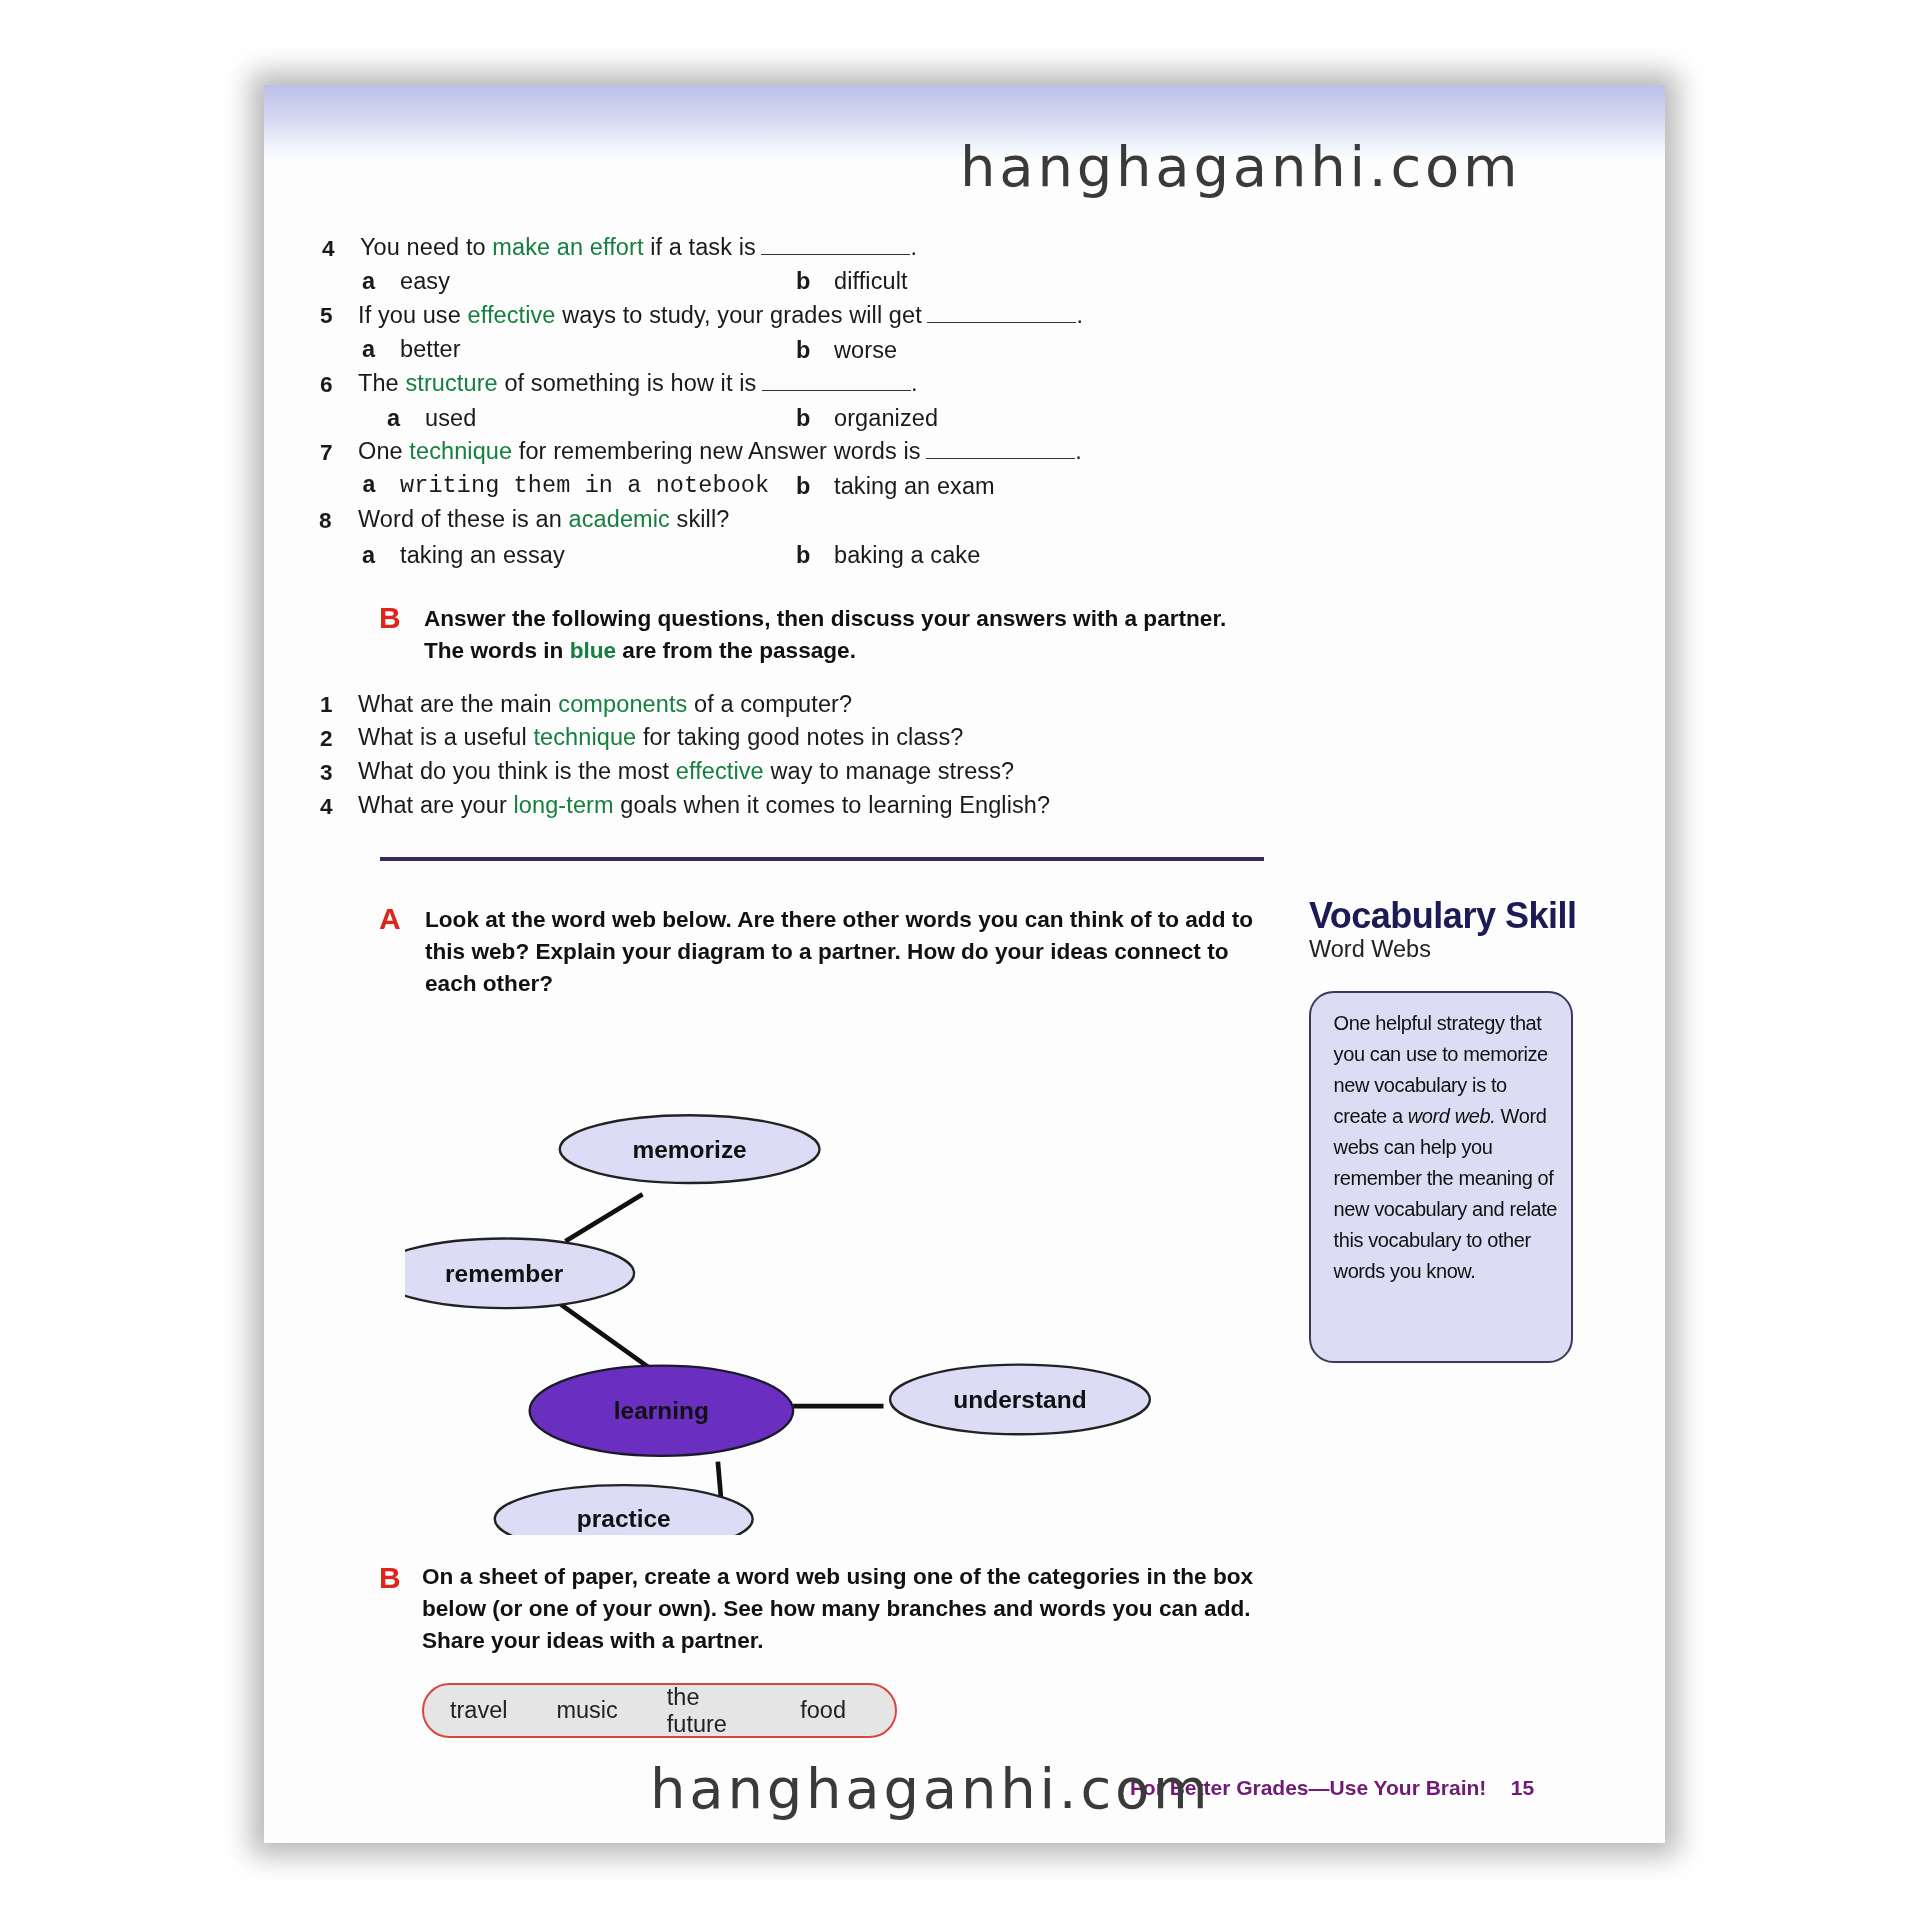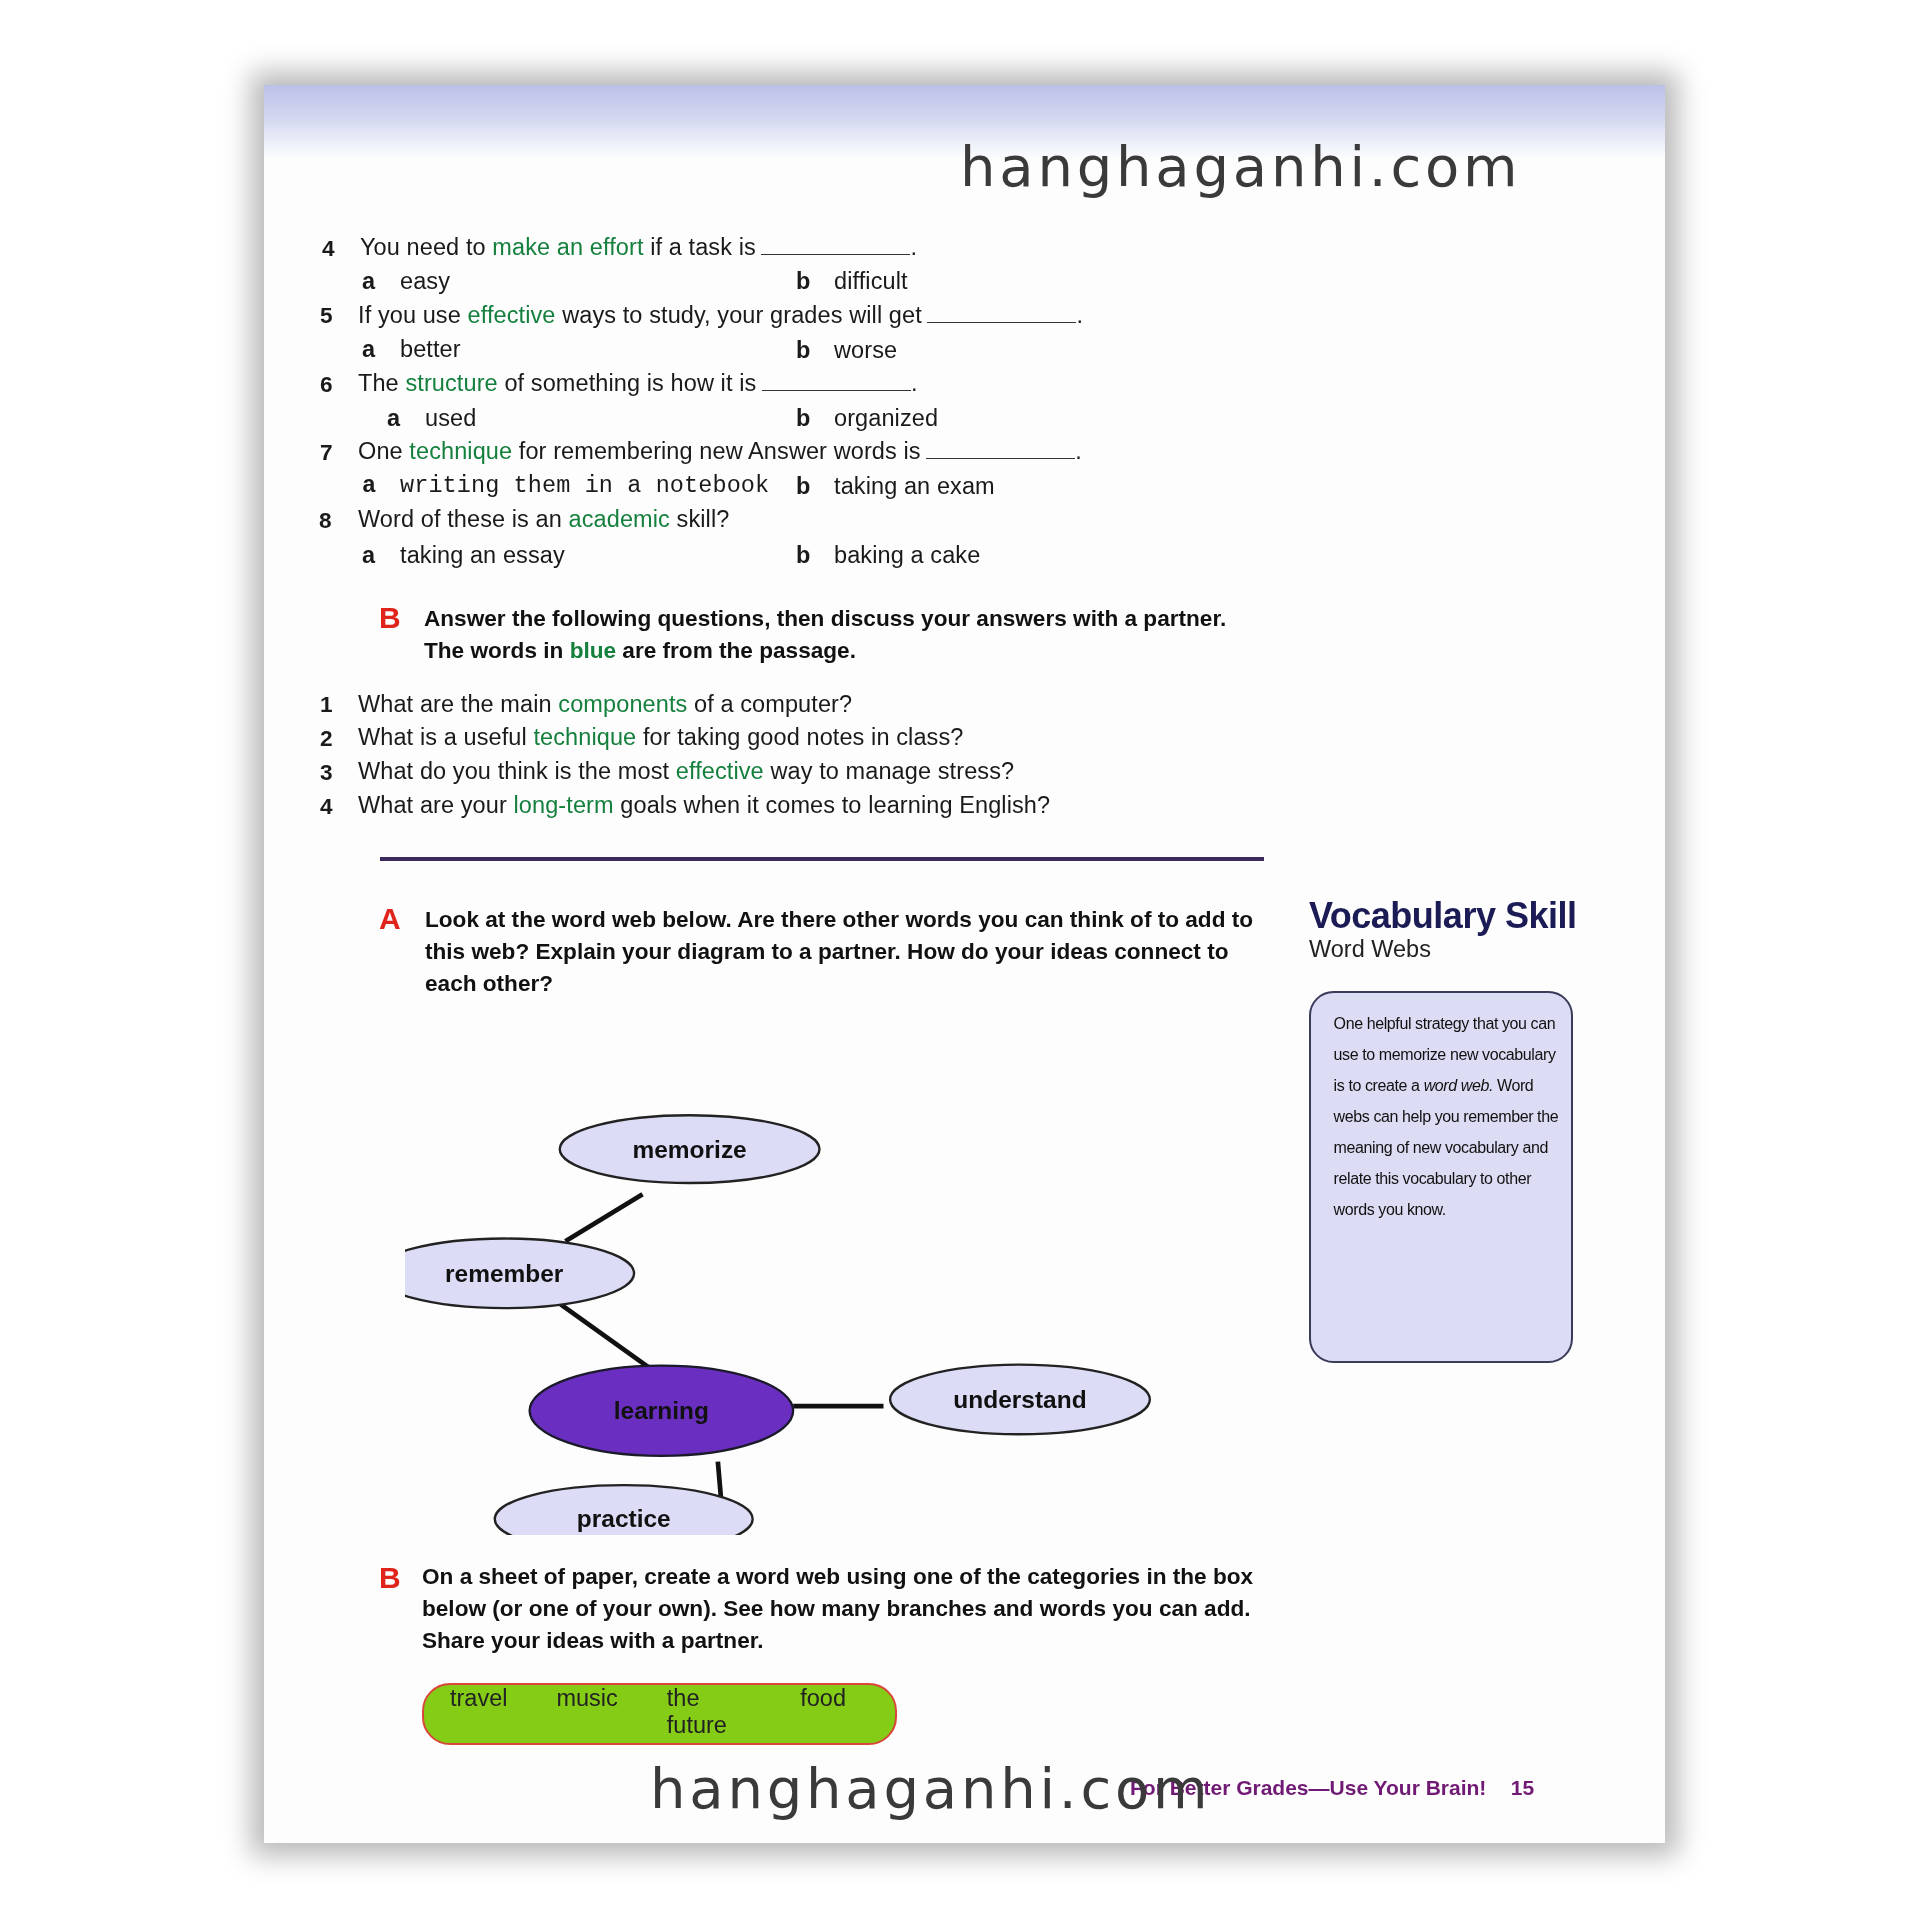--- a/index.html
+++ b/index.html
@@ -14,26 +14,26 @@
   .opt-letter { font-weight:bold; display:inline-block; width:38px; }
   .blue { color:#15803d; }
   .blank { display:inline-block; width:149px; border-bottom:1.9px solid #333; margin-left:5.6px; height:17px; vertical-align:baseline; }
   .sec-letter { position:absolute; color:#e0241b; font-weight:bold; font-size:30px; }
   .instr { position:absolute; font-weight:bold; font-size:22.6px; line-height:32px; color:#111; }
   .divider { position:absolute; left:116px; top:772px; width:884px; height:3.8px; background:#3b2a5c; }
   .vs-title { position:absolute; left:1045px; top:810px; font-size:36px; font-weight:bold; color:#1b1b55; letter-spacing:-0.5px; }
   .vs-sub { position:absolute; left:1045px; top:851px; font-size:23.5px; color:#222; }
   .vs-box { position:absolute; left:1045px; top:906px; width:264px; height:372px; background:#dcdcf4;
             border:2.4px solid #3a3a5a; border-radius:24.5px; box-sizing:border-box; padding:15px 9.4px 9.4px 22.6px;
-            font-size:16px; line-height:31px; color:#111; letter-spacing:-0.4px; }
+            font-size:20px; line-height:31px; color:#111; letter-spacing:-0.4px; }
   .vs-box p { margin:0; }
   .web { position:absolute; left:141px; top:970px; width:829px; height:480px; }
   .node-label { font-family:"Liberation Sans", sans-serif; font-weight:bold; font-size:26px; fill:#111; }
-  .pill { position:absolute; left:158px; top:1598px; width:475px; height:62px; background:#84cc16;
-          border:2.4px solid #d9473a; border-radius:28px; box-sizing:border-box; display:flex; 
+  .pill { position:absolute; left:158px; top:1598px; width:475px; height:55px; background:#e5e5e5;
+          border:2.4px solid #d9473a; border-radius:28px; box-sizing:border-box; display:flex; align-items:center;
           padding-left:26px; font-size:23.5px; color:#222; }
   .pill span { margin-right:49px; }
   .footer { position:absolute; left:866px; top:1691px; font-size:21px; font-weight:bold; color:#701a75; white-space:nowrap; }
   .footer .pg { margin-left:24.5px; }
   .watermark { position:absolute; font-family:"DejaVu Sans", sans-serif; font-size:56px; color:#3a3a3a;
                letter-spacing:3.8px; font-weight:normal; white-space:nowrap; }
 </style>
 </head>
 <body>
 

